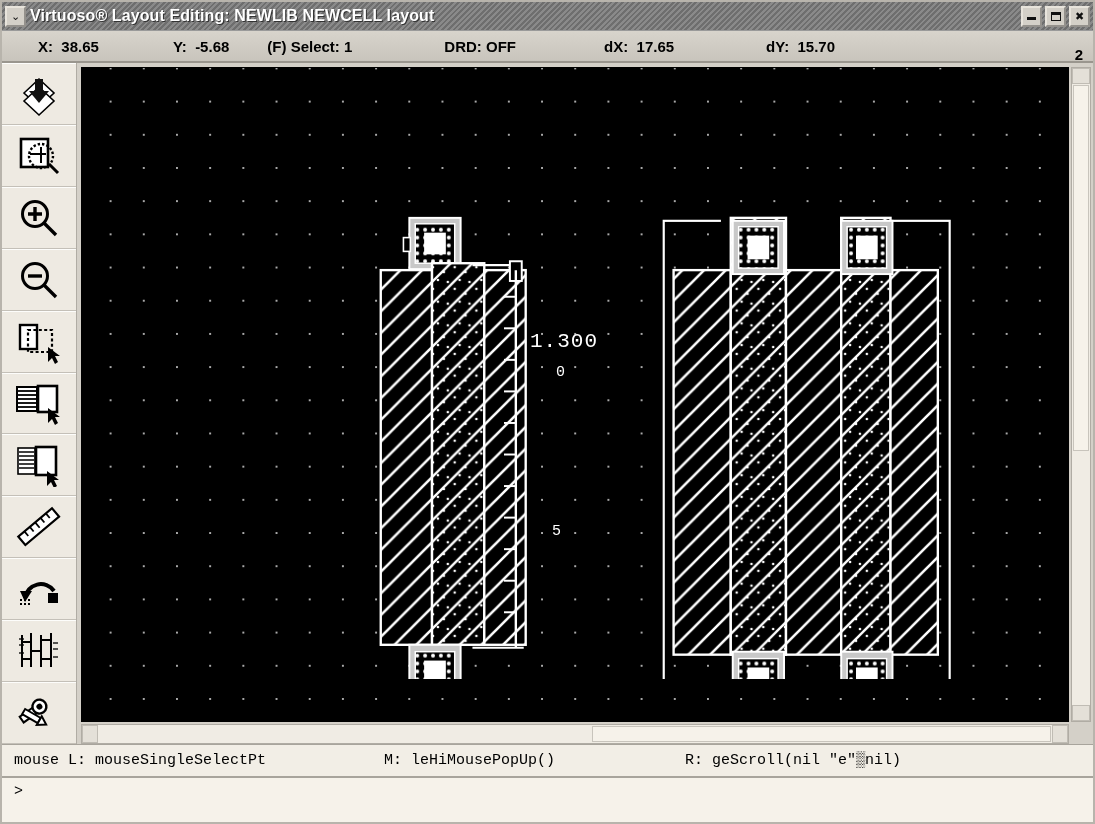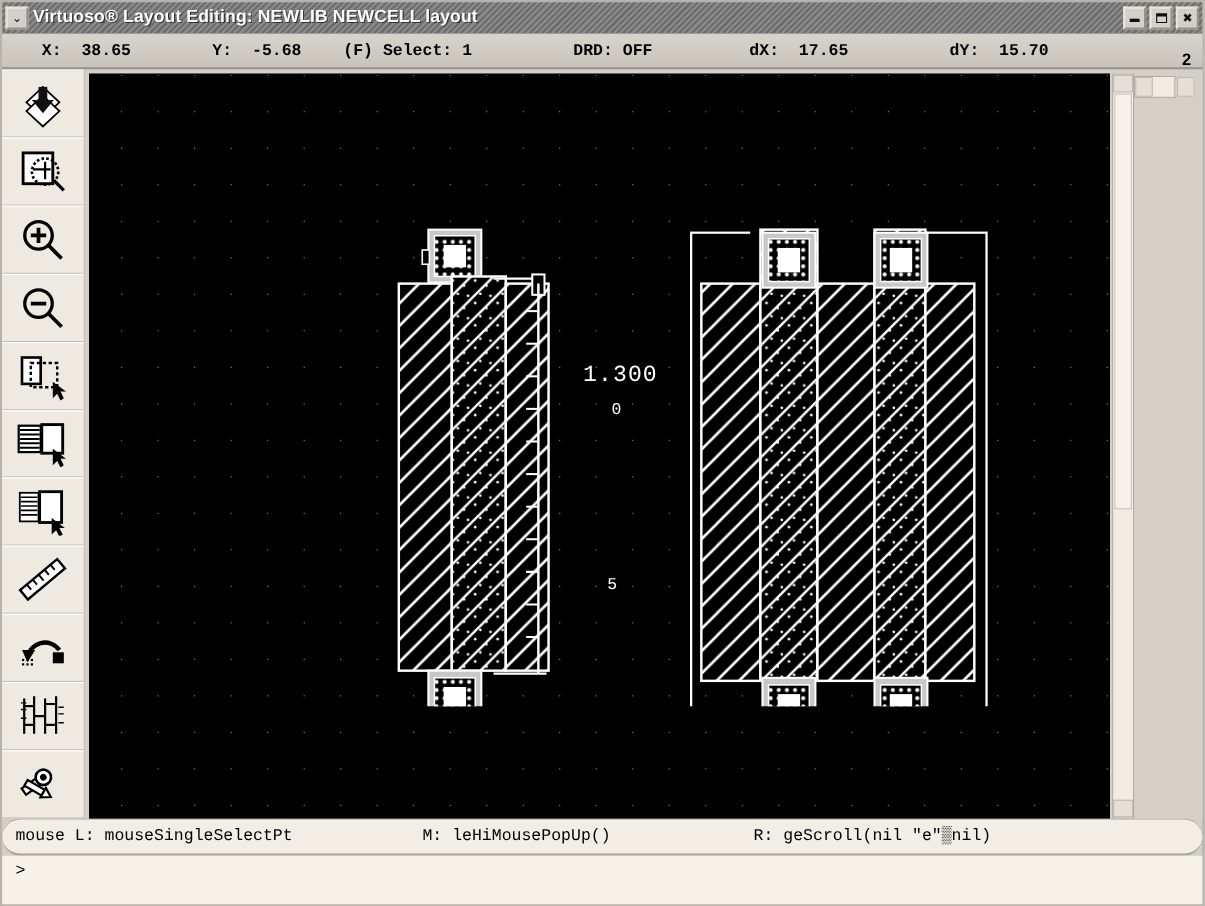--- a/index.html
+++ b/index.html
@@ -83,21 +83,21 @@
     display: flex;
     align-items: center;
     box-sizing: border-box;
     position: relative;
   }
   .coord-item {
     font-size: 15px;
     font-weight: bold;
     color: #000;
     white-space: nowrap;
-    font-family: Liberation Mono, monospace;
+    font-family: Liberation Sans, sans-serif;
   }
   .ci-x   { margin-left: 36px; }
   .ci-y   { margin-left: 74px; }
   .ci-sel { margin-left: 38px; }
   .ci-drd { margin-left: 92px; }
   .ci-dx  { margin-left: 88px; }
   .ci-dy  { margin-left: 92px; }
   #coord-count {
     position: absolute;
     right: 10px; bottom: -2px;
@@ -159,21 +159,21 @@
     justify-content: center;
     box-sizing: border-box;
     background: #eeeae2;
   }
   .tool-btn svg { display: block; }
 
   
   #canvas-region {
     flex: 1 1 auto;
     display: flex;
-    flex-direction: row;
+    flex-direction: column;
     min-width: 0;
     background: #d4d0c8;
     padding: 4px 2px 0 4px;
     box-sizing: border-box;
   }
   #canvas-row {
     flex: 1 1 auto;
     display: flex;
     min-height: 0;
   }
@@ -253,21 +253,20 @@
     background: #f2eee6;
     border-top: 1px solid #a8a49c;
     border-bottom: 2px solid #a8a49c;
     display: flex;
     align-items: center;
     box-sizing: border-box;
     font-family: "Liberation Mono", monospace;
     font-size: 15px;
     color: #000;
     white-space: nowrap;
-    border-radius: 17px;
   }
   .mb-l { margin-left: 12px; }
   .mb-m { margin-left: 118px; font-family: Liberation Mono, monospace; }
   .mb-r { margin-left: 130px; }
 
   
   #prompt-bar {
     height: 44px; min-height: 44px;
     background: #f6f2ea;
     display: flex;

